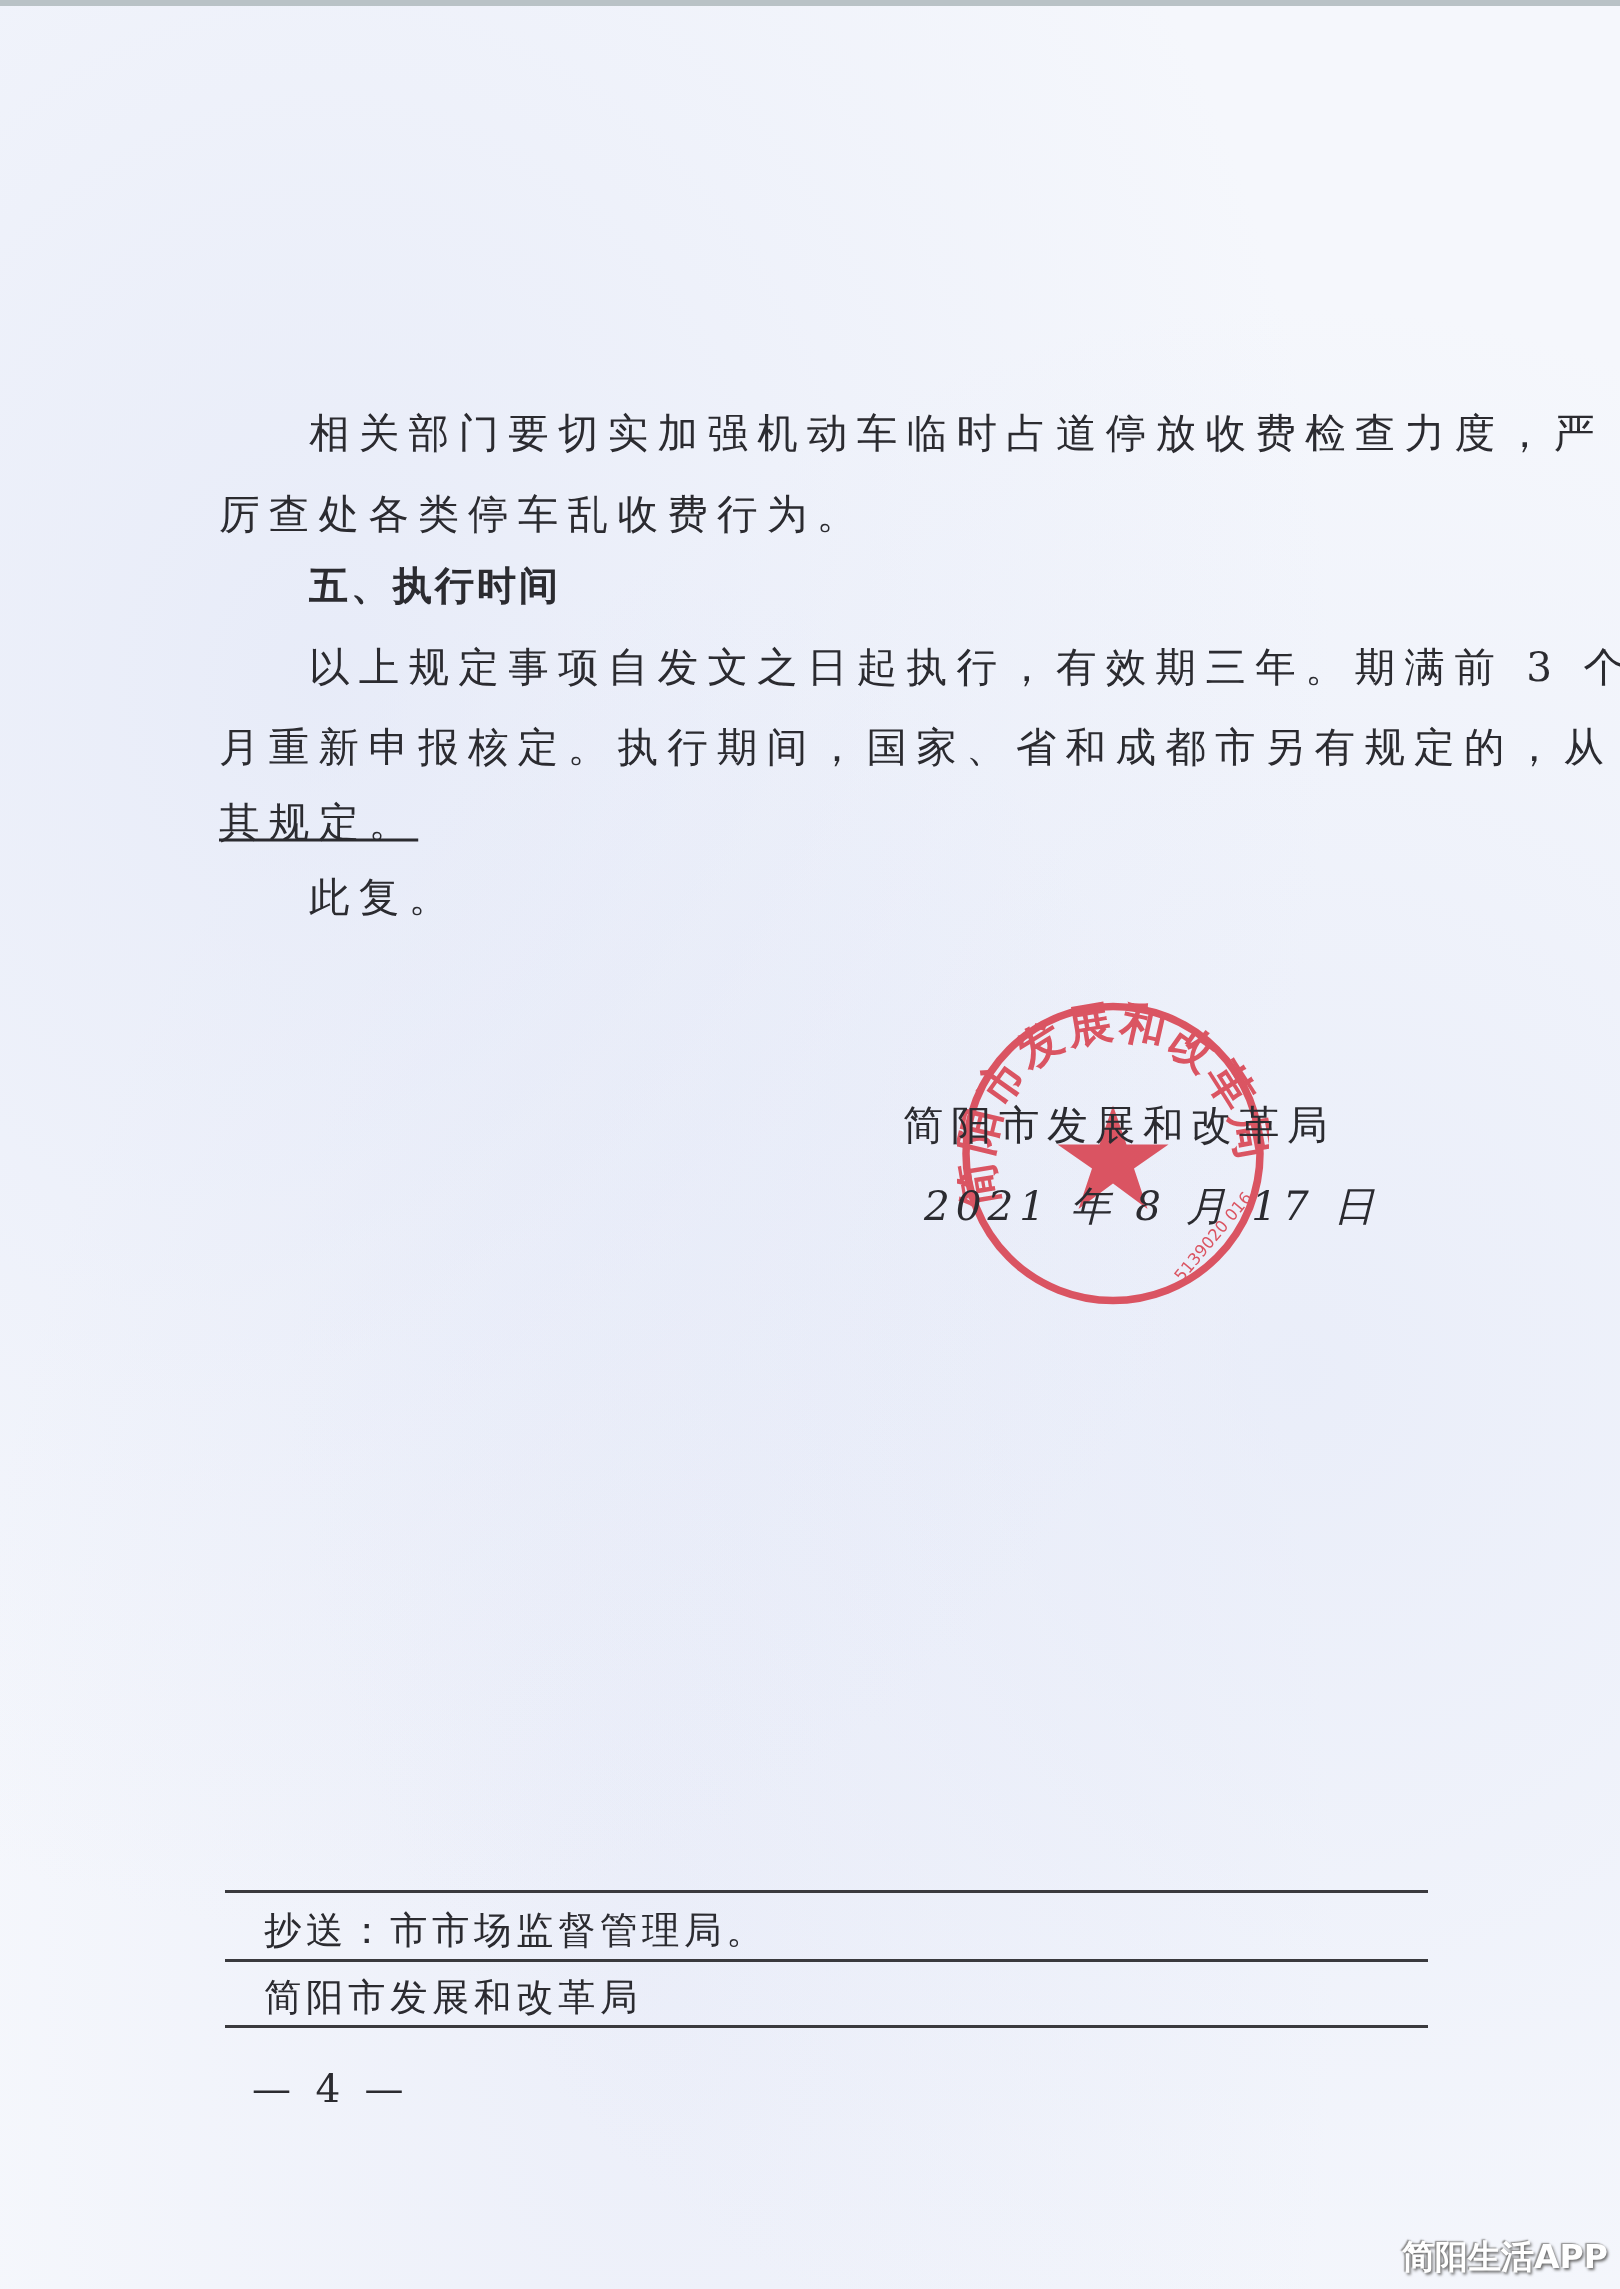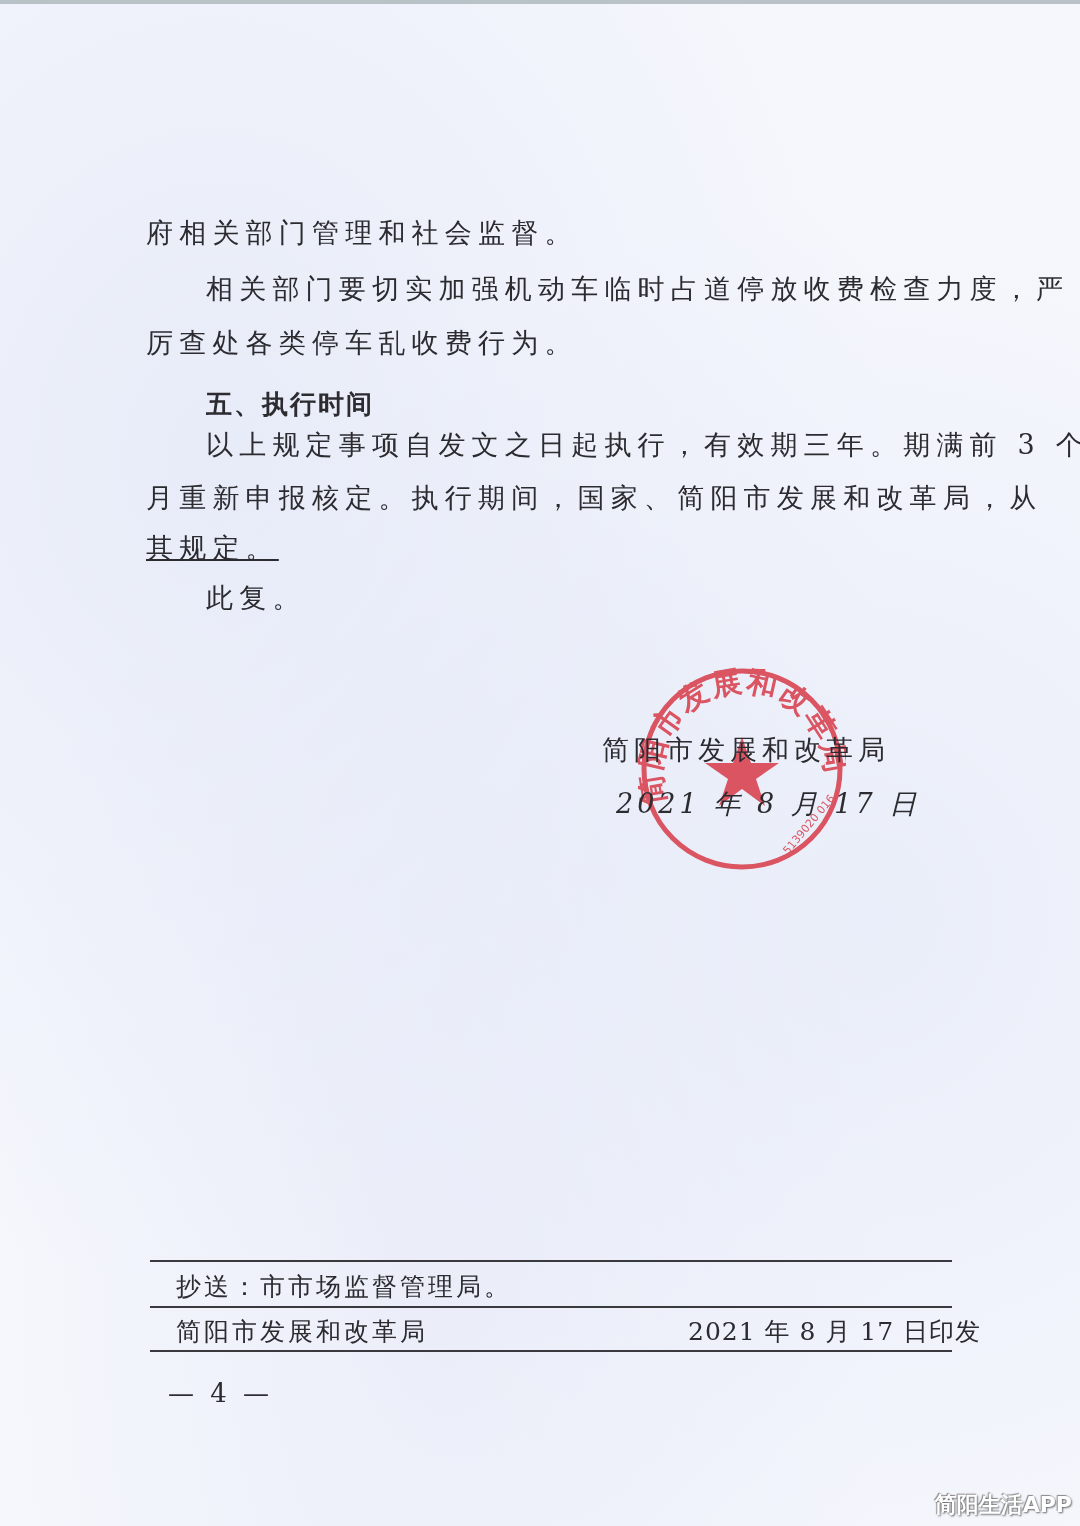--- a/index.html
+++ b/index.html
@@ -36,21 +36,20 @@
       font-size: 27px;
       letter-spacing: 6.2px;
       white-space: nowrap;
       color: #2b2b30;
     }
     .heading {
       font-family: "DejaVu Sans", "Liberation Sans", sans-serif;
       font-weight: bold;
       letter-spacing: 2px;
       font-size: 26px;
-      margin-top: 14px;
     }
     .signature {
       position: absolute;
       font-size: 27px;
       letter-spacing: 5px;
       white-space: nowrap;
       color: #2b2b30;
       z-index: 3;
     }
     .stamp {
@@ -96,27 +95,26 @@
       letter-spacing: 0px;
       margin-left: 24px;
     }
   </style>
 </head>
 <body>
 
 <div class="page">
   <div class="top-bar"></div>
 
-  <div class="line" style="left:146px; top:215px;">府相关部门管理和社会监督。</div>
   <div class="line" style="left:146px; top:325px;">厉查处各类停车乱收费行为。</div>
   <div class="line" style="left:206px; top:271px;">相关部门要切实加强机动车临时占道停放收费检查力度，严</div>
 
   <div class="line heading" style="left:206px; top:373px;">五、执行时间</div>
   <div class="line" style="left:206px; top:427px;">以上规定事项自发文之日起执行，有效期三年。期满前 3 个</div>
-  <div class="line" style="left:146px; top:480px;">月重新申报核定。执行期间，国家、简阳市发展和改革局，从</div>
+  <div class="line" style="left:146px; top:480px;">月重新申报核定。执行期间，国家、省和成都市另有规定的，从</div>
   <div class="line" style="left:146px; top:530px;text-decoration:underline;">其规定。</div>
 
   <div class="line" style="left:206px; top:580px;">此复。</div>
 
   <svg class="stamp" viewBox="0 0 208 208">
     <defs>
       <path id="ringPath" d="M 34 150 A 82 82 0 1 1 176 150"></path>
     </defs>
     <circle cx="104" cy="104" r="98" fill="none" stroke="#d83a48" stroke-width="5"></circle>
     <text font-family="DejaVu Sans, sans-serif" font-weight="bold" font-size="30" fill="#d83a48" letter-spacing="2">
@@ -128,19 +126,18 @@
 
   <div class="signature" style="left:602px; top:732px;">简阳市发展和改革局</div>
   <div class="signature" style="left:616px; top:786px; letter-spacing:4px;font-style:italic;">2021 年 8 月 17 日</div>
 
   <div class="rule" style="top:1260px;"></div>
   <div class="footer-text" style="left:176px; top:1270px;">
     <span>抄送：</span><span>市市场监督管理局。</span>
   </div>
   <div class="rule" style="top:1306px;"></div>
   <div class="footer-text" style="left:176px; top:1315px;">简阳市发展和改革局</div>
-  <div class="footer-text" style="left:688px; top:1315px; letter-spacing:1px;">2021 年 8 月 17 日印发</div>
   <div class="rule" style="top:1350px;"></div>
 
   <div class="page-number">— 4 —</div>
 
   <div class="watermark">简阳生活APP</div>
 </div>
 
 </body></html>

